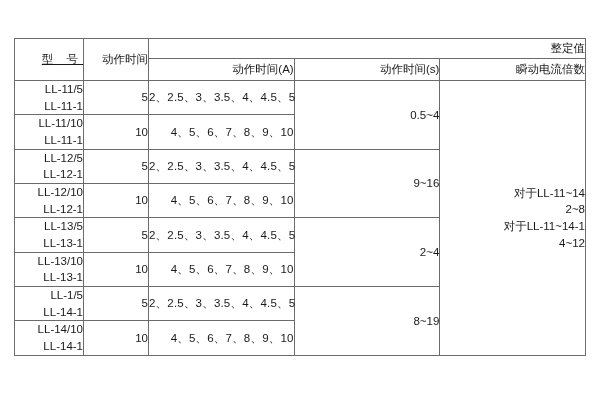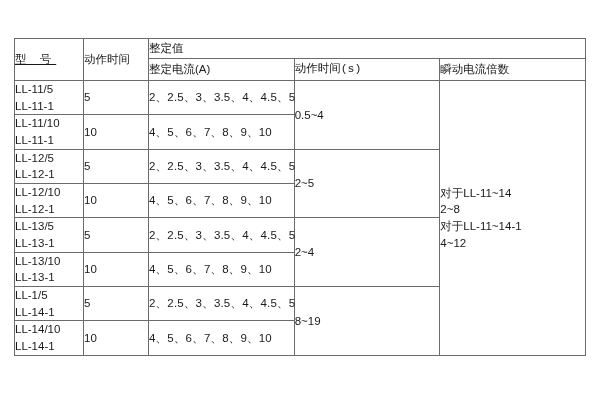--- a/index.html
+++ b/index.html
@@ -22,31 +22,31 @@
   }
   table.spec {
     border-collapse: collapse;
     width: 572px;
     table-layout: fixed;
   }
   table.spec td, table.spec th {
     border: 1px solid #6b6b6b;
     font-weight: normal;
     font-size: 11.5px;
-    text-align: left;
+    text-align: right;
     vertical-align: middle;
     padding: 0;
     line-height: 1.45;
     color: #1a1a1a;
   }
   .hdr-model { width: 68px; height: 19px; }
   .hdr-rated { width: 64px; }
   .hdr-group { }
   .hdr-set-cur { width: 220px; }
-  .hdr-time { width: 102px; font-family: Liberation Mono, monospace; }
+  .hdr-time { width: 102px; }
   .hdr-mult { width: 118px; }
 
   .cell-model {
     font-size: 11px;
     line-height: 1.35;
     padding: 3px 0;
   }
   .cell-model .l1, .cell-model .l2 { display: block; white-space: nowrap; }
   .cell-rated { font-size: 12px; }
   .cell-cur {
@@ -72,21 +72,21 @@
 
 <div id="sheet">
   <table class="spec">
     <tbody>
       <tr class="hdr-top">
         <td class="hdr-model spacer-letter" rowspan="2">型 号</td>
         <td class="hdr-rated" rowspan="2">动作时间</td>
         <td class="hdr-group" colspan="3">整定值</td>
       </tr>
       <tr class="hdr-sub">
-        <td class="hdr-set-cur">整定电流(A)</td>
+        <td class="hdr-set-cur">动作时间(A)</td>
         <td class="hdr-time">动作时间(s)</td>
         <td class="hdr-mult">瞬动电流倍数</td>
       </tr>
 
       <tr class="row-data">
         <td class="cell-model">
           <span class="l1">LL-11/5</span>
           <span class="l2">LL-11-1</span>
         </td>
         <td class="cell-rated">5</td>
@@ -109,21 +109,21 @@
         <td class="cell-cur">4、5、6、7、8、9、10</td>
       </tr>
 
       <tr class="row-data">
         <td class="cell-model">
           <span class="l1">LL-12/5</span>
           <span class="l2">LL-12-1</span>
         </td>
         <td class="cell-rated">5</td>
         <td class="cell-cur">2、2.5、3、3.5、4、4.5、5</td>
-        <td class="cell-time" rowspan="2">2~5</td>
+        <td class="cell-time" rowspan="2">9~16</td>
       </tr>
 
       <tr class="row-data">
         <td class="cell-model">
           <span class="l1">LL-12/10</span>
           <span class="l2">LL-12-1</span>
         </td>
         <td class="cell-rated">10</td>
         <td class="cell-cur">4、5、6、7、8、9、10</td>
       </tr>

